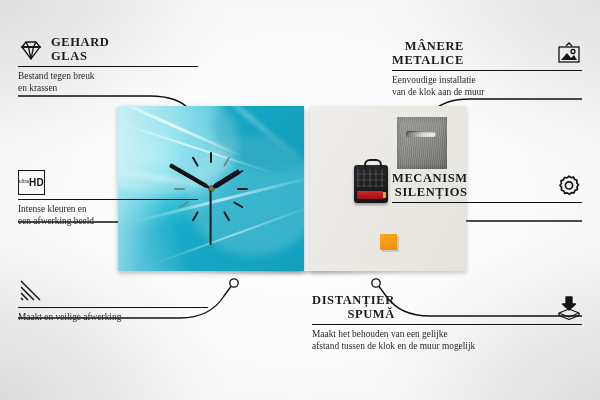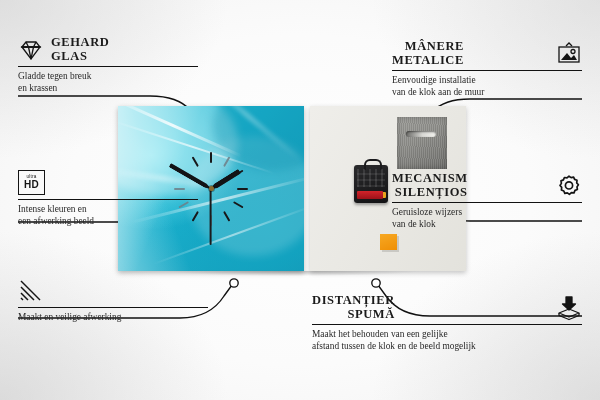--- a/index.html
+++ b/index.html
@@ -42,21 +42,21 @@
     font-family:"Liberation Serif", serif;white-space:pre-line;
   }
   .feat-sub.right{text-align:left;}
 
   .ico{width:26px;height:26px;flex:0 0 26px;display:block;}
   .ico svg{display:block;width:26px;height:26px;}
 
   
   .hdbadge{
     width:25px;height:23px;border:1.4px solid #141414;
-    display:flex;flex-direction:column;align-items:center;justify-content:center;
+    display:flex;flex-direction:row;align-items:center;justify-content:center;
     font-family:"Liberation Sans", sans-serif;color:#141414;line-height:1;
   }
   .hdbadge .u{font-size:4.6px;letter-spacing:.2px;margin-bottom:.5px;}
   .hdbadge .h{font-size:10px;font-weight:700;letter-spacing:.2px;}
 
   
   #leads{position:absolute;left:0;top:0;width:600px;height:400px;pointer-events:none;}
 
   
   #scene{position:absolute;left:118px;top:106px;width:348px;height:165px;}
@@ -251,21 +251,21 @@
               <path d="M4 10 L8 5 L18 5 L22 10 Z"></path>
           <path d="M8 5 L10.5 10 L13 22 L15.5 10 L18 5"></path>
               <path d="M4 10 H22"></path>
         </g>
           </svg>
       </span>
       <span class="feat-title">GEHARD
 GLAS</span>
     </div>
     <div class="rule"></div>
-    <div class="feat-sub">Gladde tegen breuk
+    <div class="feat-sub">Bestand tegen breuk
 en krassen</div>
   </div>
 
   <div class="feature" style="left:18px;top:170px;width:180px;">
     <div class="feat-head">
       <span class="ico">
         <span class="hdbadge">
           <span class="u">ultra</span>
           <span class="h">HD</span>
         </span>
@@ -323,36 +323,34 @@
           <path d="M13 3.2 L15.1 4.6 L17.6 4.1 L18.6 6.4 L21 7.3 L20.7 9.9 L22.4 11.8 L21 13.9
                    L21.4 16.5 L19 17.4 L18 19.8 L15.4 19.6 L13.4 21.3 L11.3 19.9 L8.8 20.3
                    L7.8 18 L5.4 17 L5.7 14.4 L4 12.5 L5.4 10.4 L5 7.9 L7.4 6.9 L8.4 4.5
                    L11 4.8 Z"></path>
           <circle cx="13" cy="12.4" r="3.6"></circle>
         </g>
           </svg>
       </span>
     </div>
     <div class="rule"></div>
-    <div class="feat-sub right">Geruisloze wijzers
-van de klok</div>
   </div>
 
   <div class="feature" style="right:18px;top:294px;width:270px;">
     <div class="feat-head right">
       <span class="feat-title right">DISTANȚIER
 SPUMĂ</span>
       <span class="ico">
         <svg viewBox="0 0 26 26">
             <g fill="none" stroke="#141414" stroke-width="1.3" stroke-linejoin="round">
           <path d="M10 2 L16 2 L16 9 L19.5 9 L13 15 L6.5 9 L10 9 Z" fill="#141414"></path>
           <path d="M13 14 L23 18 L13 22 L3 18 Z"></path>
           <path d="M3 18 L3 20.5 L13 24.5 L23 20.5 L23 18"></path>
         </g>
           </svg>
       </span>
     </div>
     <div class="rule"></div>
     <div class="feat-sub right">Maakt het behouden van een gelijke
-afstand tussen de klok en de beeld mogelijk</div>
+afstand tussen de klok en de muur mogelijk</div>
   </div>
 
 </div>
 
 </body></html>

